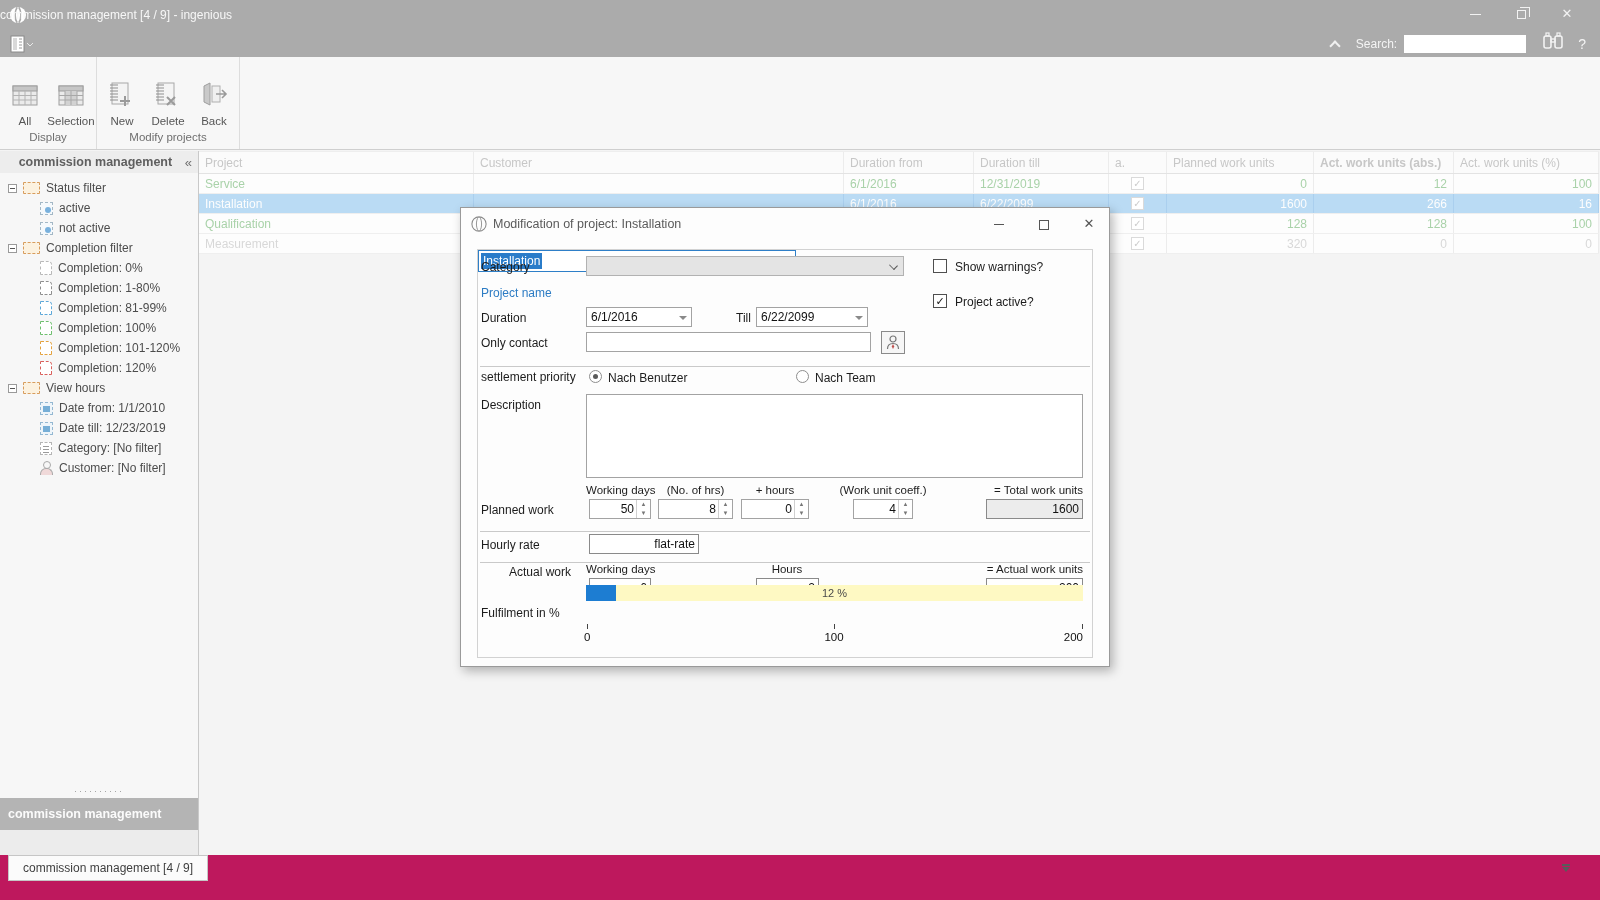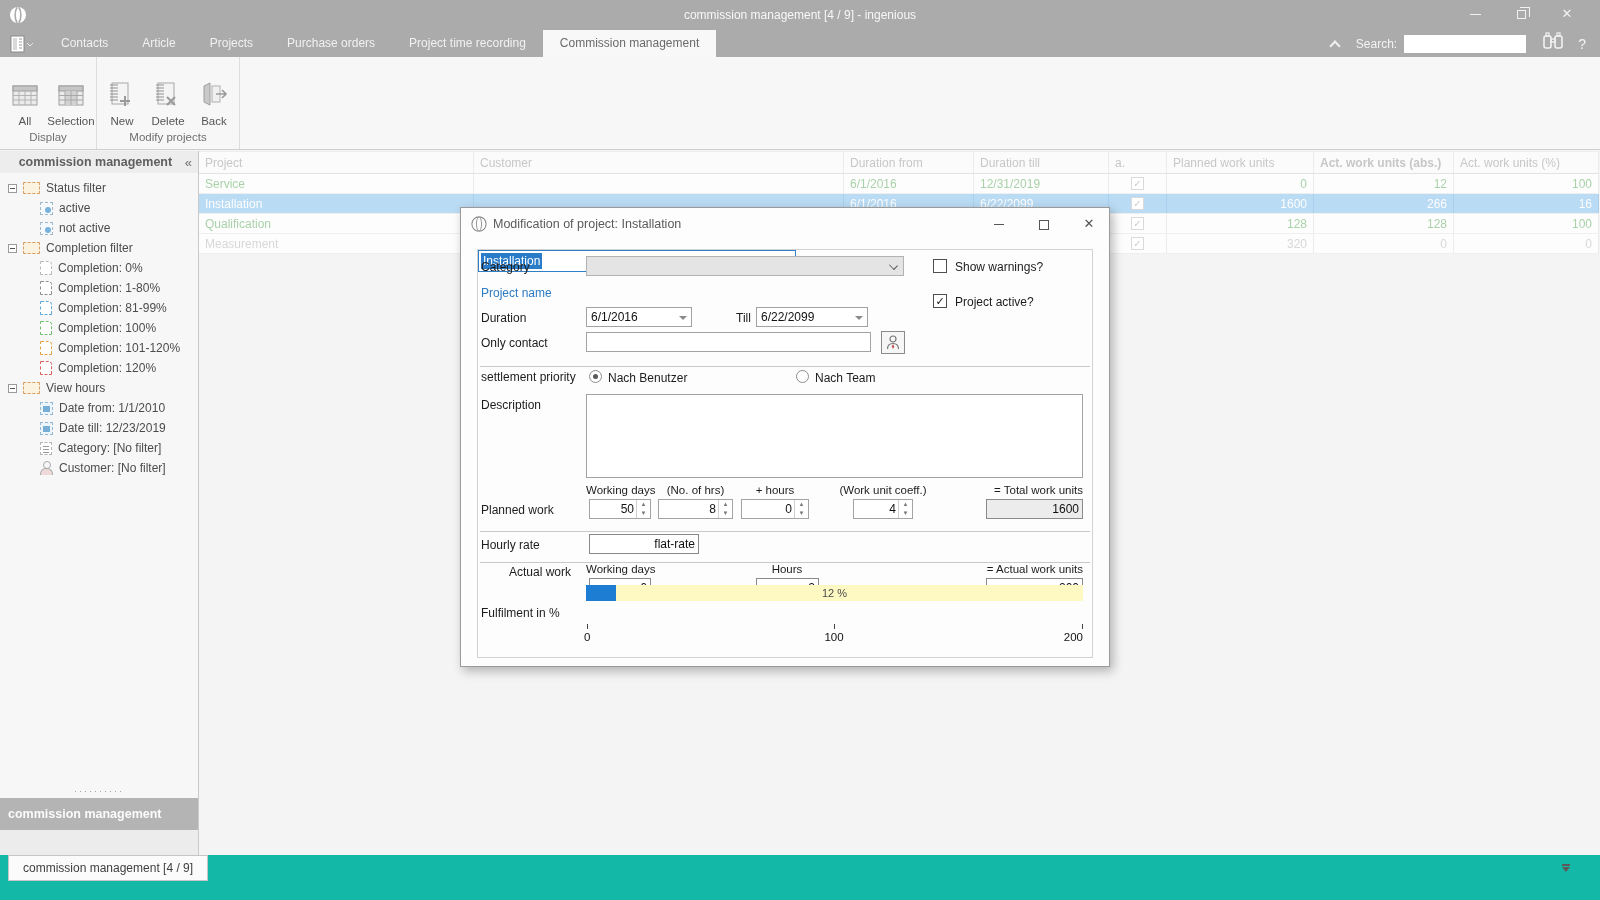--- a/index.html
+++ b/index.html
@@ -6,21 +6,21 @@
   html,body { margin:0; padding:0; }
   body {
     width:1600px; height:900px; position:relative; overflow:hidden;
     font-family:"Liberation Sans", sans-serif; font-size:12px; color:#333;
     background:#f4f4f4;
   }
   
   .titlebar { position:absolute; top:0; left:0; right:0; height:30px; background:#ababab; }
   .titlebar .logo { position:absolute; left:9px; top:6px; }
   .titlebar .win-title { position:absolute; left:0; right:0; top:0; height:30px; line-height:30px;
-    text-align:center; color:#f7f7f7; font-size:12px; }
+    text-align:left; color:#f7f7f7; font-size:12px; }
   .winbtn { position:absolute; top:4px; width:26px; height:20px; color:#f2f2f2; text-align:center; line-height:20px; cursor:default; }
   .wb-min  { left:1462px; } .wb-max { left:1508px; } .wb-close { left:1554px; font-size:13px; }
   .wb-min i { display:inline-block; width:11px; height:1px; background:#f2f2f2; vertical-align:middle; }
   .wb-max i { display:inline-block; width:9px; height:9px; border:1px solid #f2f2f2; position:relative; vertical-align:middle; }
   .wb-max i:before { content:''; position:absolute; left:2px; top:-4px; width:9px; height:9px; border:1px solid #f2f2f2; border-left:none; border-bottom:none; }
   
   .menubar { position:absolute; top:30px; left:0; right:0; height:27px; background:#ababab; display:flex; align-items:stretch; }
   .appmenu { width:44px; display:flex; align-items:center; justify-content:center; color:#fff; }
   .appmenu svg { display:block; }
   .tab { padding:0 17px; line-height:27px; color:#f1f1f1; font-size:12px; white-space:nowrap; cursor:default; }
@@ -78,21 +78,21 @@
   .gc { padding:0 6px; line-height:20px; border-right:1px solid #ececec; overflow:hidden; white-space:nowrap; }
   .ghead .gc { line-height:22px; color:#c7c7c7; font-size:12px; }
   .num { text-align:right; }
   .row-green  { color:#a9d2a9; }
   .row-dim    { color:#d8d8d8; }
   .row-sel    { background:#badbf4; color:#fdfdfd; }
   .row-sel .gc { border-right-color:#aacfee; }
   .cbx { width:13px; height:13px; border:1px solid #dadada; background:#fff; display:inline-block; text-align:center; line-height:11px; font-size:10px; color:#cccccc; margin-top:3px; }
   .cb-cell { text-align:center; line-height:0; }
   
-  .statusbar { position:absolute; top:855px; left:0; right:0; height:45px; background:#14b8a6;text-align:center; }
+  .statusbar { position:absolute; top:855px; left:0; right:0; height:45px; background:#be185d;text-align:center; }
   .status-tab { position:absolute; left:8px; top:0; height:26px; background:#fbfbfb; border:1px solid #c6c6c6; line-height:24px; padding:0 14px; color:#3f3f3f; }
   .status-dd { position:absolute; right:30px; top:12px; width:0; height:0; border-left:4px solid transparent; border-right:4px solid transparent; border-top:5px solid #5a5a5a; }
   .status-dd:before { content:''; position:absolute; left:-4px; top:-8px; width:8px; height:2px; background:#5a5a5a; }
   
   .dialog { position:absolute; left:460px; top:207px; width:650px; height:460px; background:#fdfdfd;
     border:1px solid #9a9a9a; box-shadow:3px 4px 10px rgba(0,0,0,.28); }
   .dlg-titlebar { position:absolute; left:0; top:0; right:0; height:33px; background:#fdfdfd; }
   .dlg-title { position:absolute; left:32px; top:0; line-height:33px; color:#5a5a5a; font-size:12.5px; }
   .dlg-logo { position:absolute; left:10px; top:8px; }
   .dlg-btn { position:absolute; top:7px; width:22px; height:18px; text-align:center; line-height:18px; color:#555; }
@@ -152,28 +152,20 @@
     <svg width="24" height="18" viewBox="0 0 24 18">
         <rect x="1" y="1" width="13" height="16" fill="#fff" stroke="#8a8a8a"></rect>
         <rect x="3" y="3" width="4" height="12" fill="#d9d9d9"></rect>
         <line x1="9" y1="4" x2="12" y2="4" stroke="#9a9a9a"></line>
         <line x1="9" y1="7" x2="12" y2="7" stroke="#9a9a9a"></line>
         <line x1="9" y1="10" x2="12" y2="10" stroke="#9a9a9a"></line>
         <line x1="9" y1="13" x2="12" y2="13" stroke="#9a9a9a"></line>
         <path d="M17 8 l3 3 l3 -3" stroke="#e8e8e8" fill="none"></path>
       </svg>
   </div>
-  <div id="tabs" style="display:flex;">
-      <div class="tab">Contacts</div>
-      <div class="tab">Article</div>
-      <div class="tab">Projects</div>
-      <div class="tab">Purchase orders</div>
-      <div class="tab">Project time recording</div>
-      <div class="tab active">Commission management</div>
-    </div>
   <div class="menubar-right">
     <span class="chev-up"></span>
     <span class="search-label">Search:</span>
     <input class="search-input" value="" style="">
     <span class="binoc">
       <svg width="22" height="20" viewBox="0 0 22 20">
           <rect x="2" y="4" width="7" height="12" rx="2" fill="none" stroke="#f2f2f2" stroke-width="1.6"></rect>
           <rect x="13" y="4" width="7" height="12" rx="2" fill="none" stroke="#f2f2f2" stroke-width="1.6"></rect>
           <rect x="9" y="7" width="4" height="3" fill="none" stroke="#f2f2f2" stroke-width="1.4"></rect>
           <rect x="4" y="1" width="3" height="3" fill="none" stroke="#f2f2f2" stroke-width="1.2"></rect>

